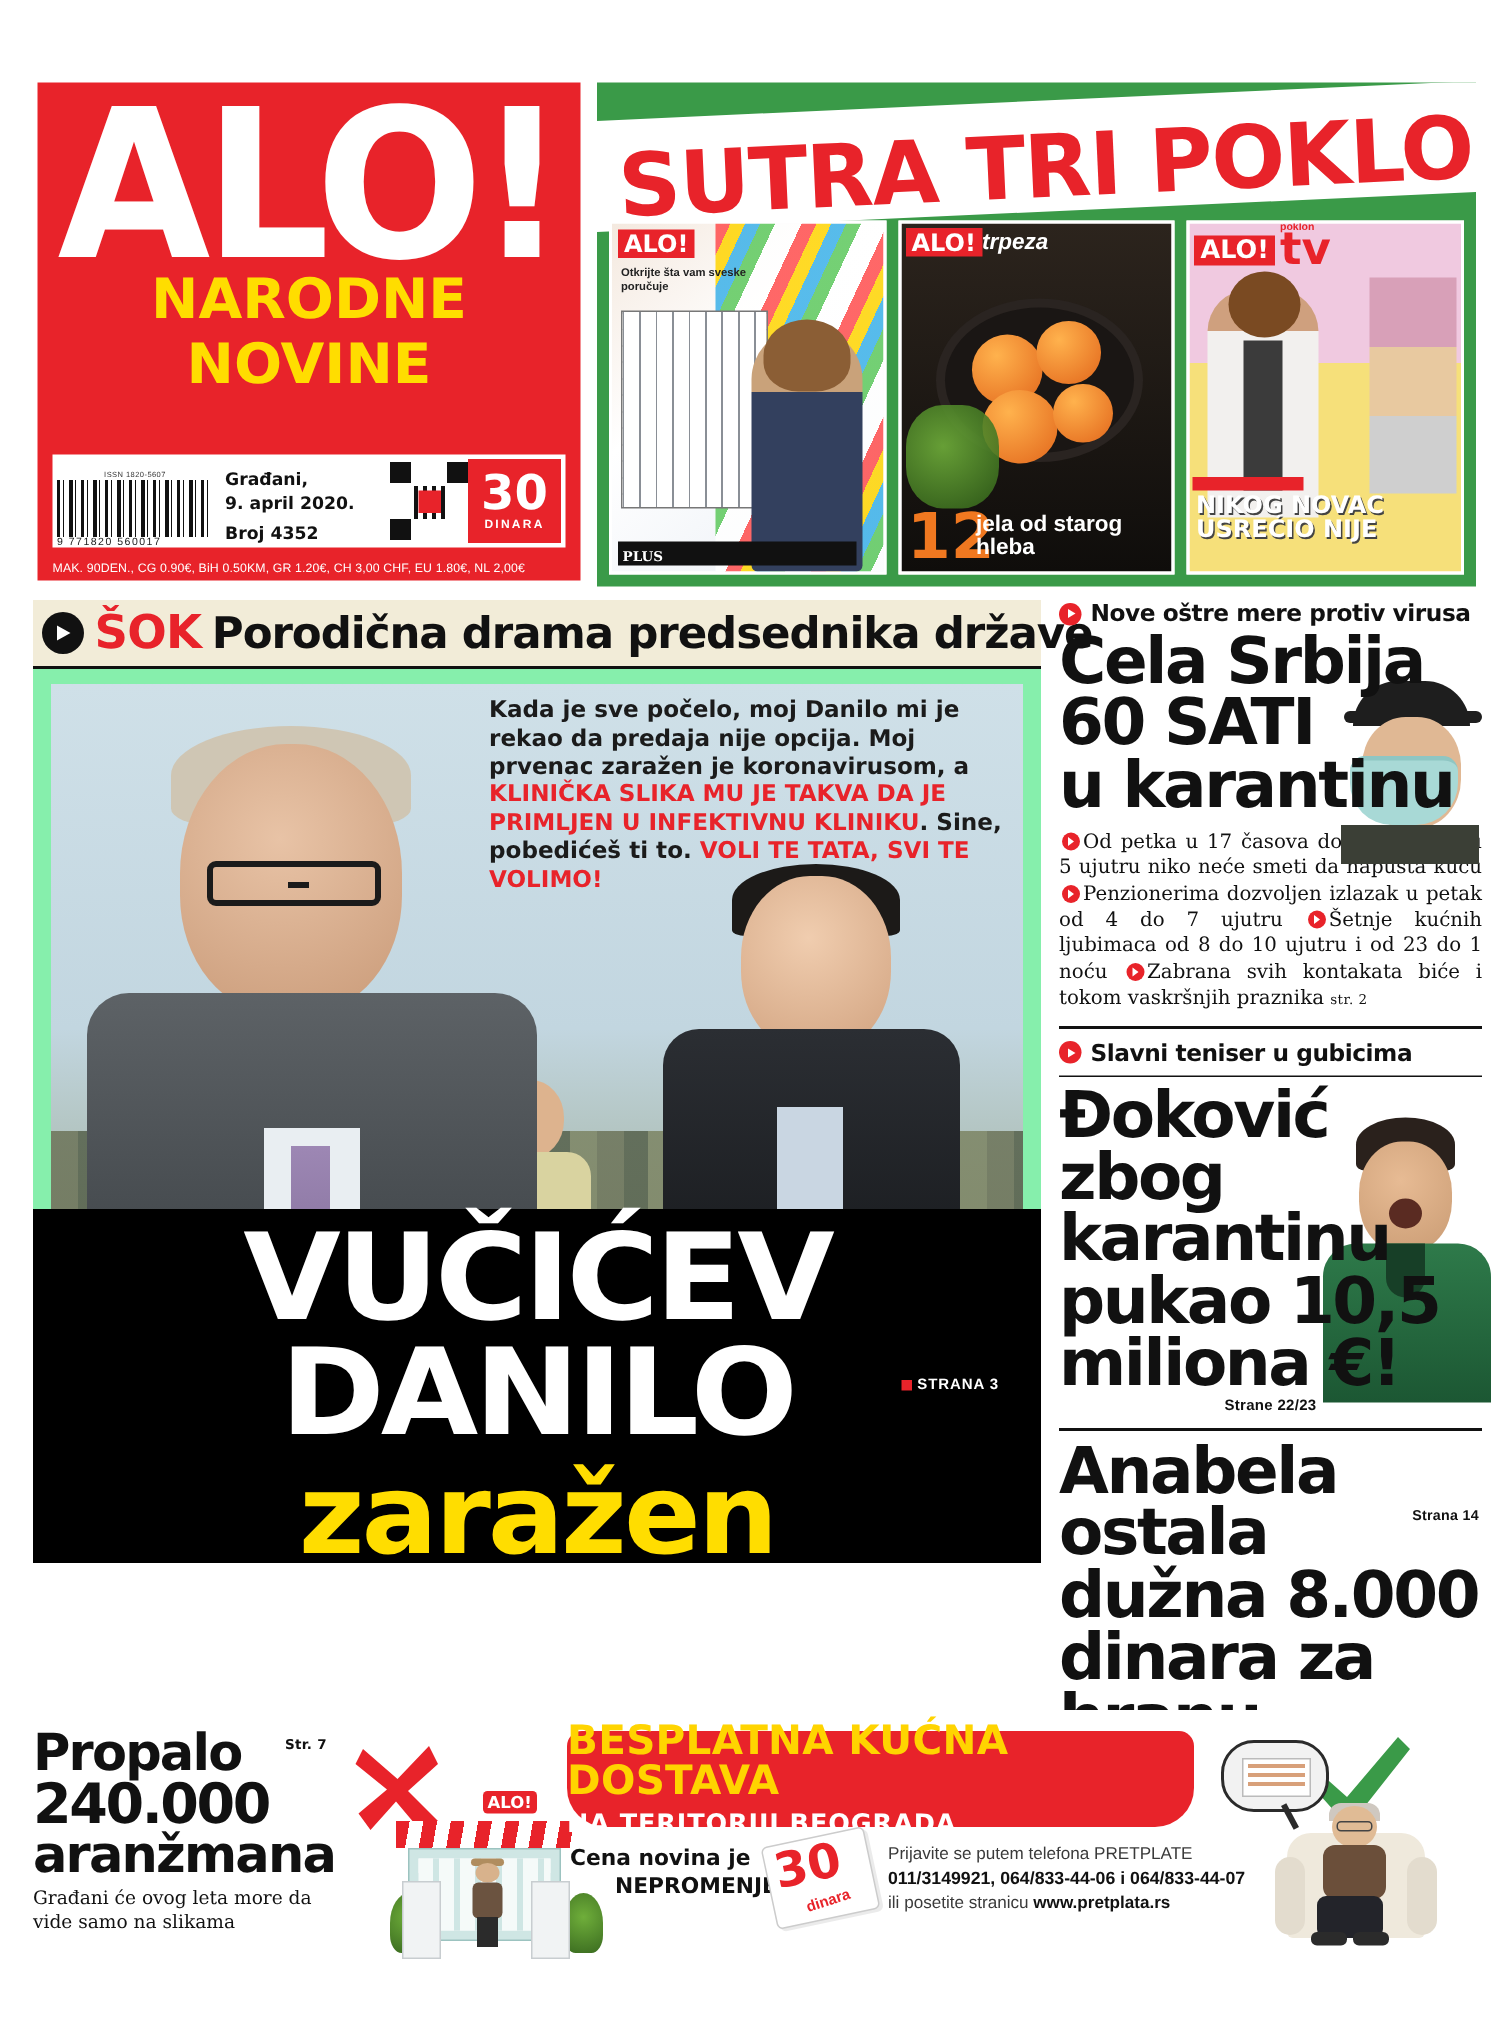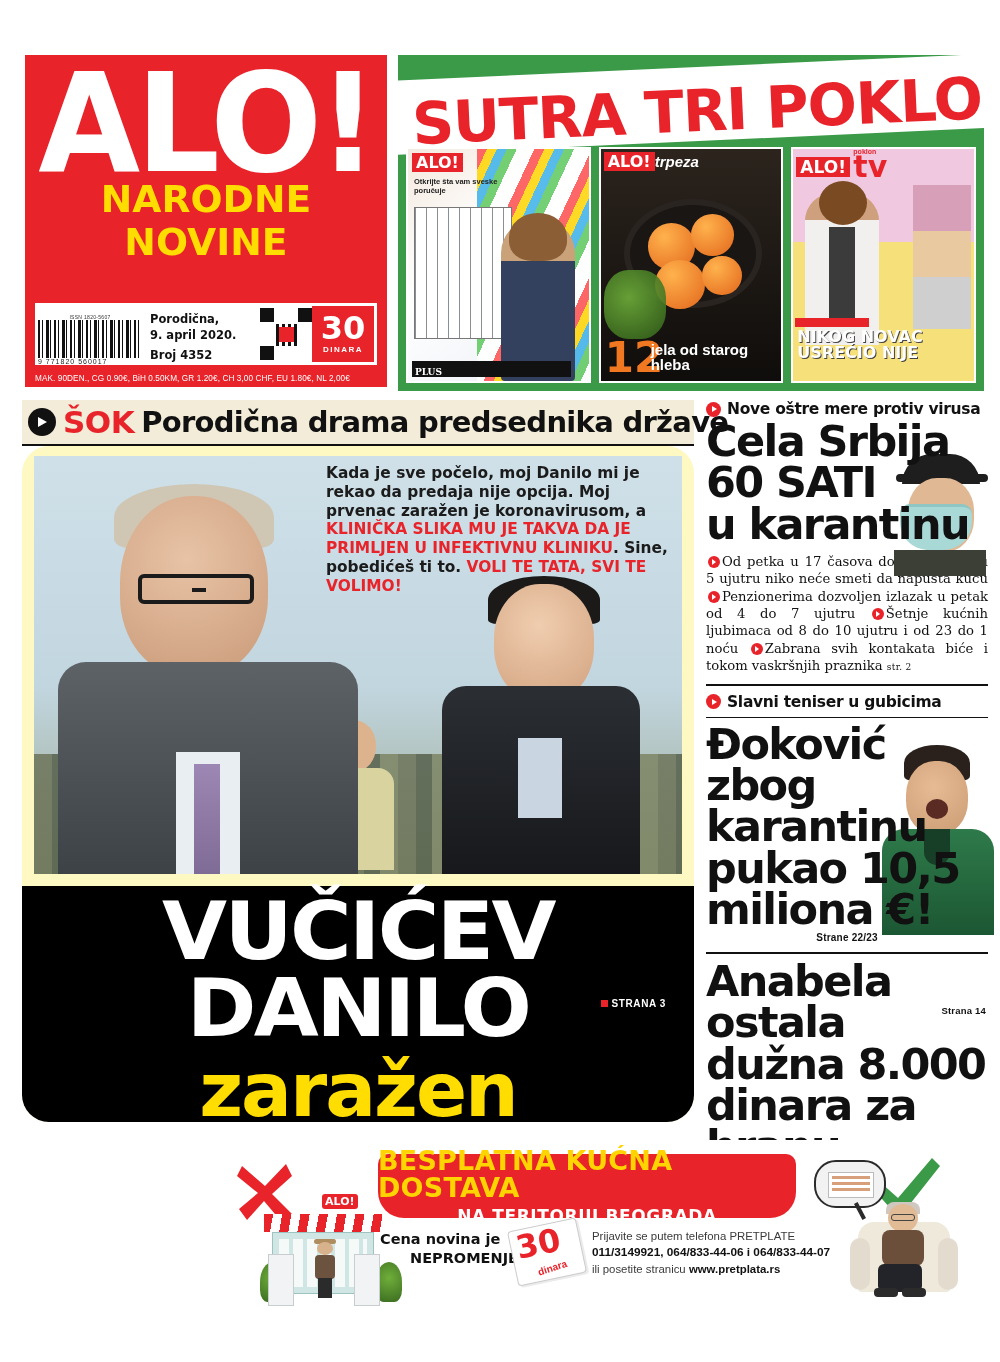--- a/index.html
+++ b/index.html
@@ -176,21 +176,21 @@
   .kicker-arrow svg{ display:block; }
   .kicker .sok {
     font-family:"DejaVu Sans", sans-serif; font-weight:900; font-size:31px; color:#e8232a;
     margin-right:7px; letter-spacing:-.5px;
   }
   .kicker .ktext {
     font-family:"DejaVu Sans", sans-serif; font-weight:900; font-size:29px; color:#111;
     letter-spacing:-.7px; white-space:nowrap;
   }
   .photo-wrap {
-    position:relative; height:676px; background:#fef9c3; overflow:hidden;border-radius:27px;
+    position:relative; height:596px; background:#86efac; overflow:hidden;
   }
   .photo {
     position:absolute; left:12px; top:10px; right:12px; height:418px;
     background:linear-gradient(180deg,#cfe0e8 0%,#c2d6e0 55%,#9aa88f 100%);
     overflow:hidden;
   }
   .ph-man-main{
     position:absolute;left:24px;bottom:-8px;width:300px;height:400px;
   }
   .ph-man-main .head{position:absolute;left:62px;top:14px;width:148px;height:180px;
@@ -361,21 +361,21 @@
   .tree-l,.tree-r{position:absolute;bottom:8px;width:26px;height:40px;
     background:radial-gradient(circle at 50% 40%,#6fae3a,#3a6b20);border-radius:50% 50% 30% 30%;}
   .tree-l{left:32px;} .tree-r{left:148px;}
   .rack-l,.rack-r{position:absolute;bottom:4px;width:26px;height:52px;
     background:#f1f3f4;border:1px solid #c8cdd0;}
   .rack-l{left:40px;} .rack-r{left:126px;}
 
   .banner {
     position:absolute; left:378px; top:14px; width:418px; height:64px;
     background:#e8232a; border-radius:10px 10px 26px 26px;
-    display:flex; flex-direction:column; align-items:center; justify-content:center;
+    display:flex; flex-direction:column; justify-content:center;
   }
   .banner .b1 {
     font-family:"DejaVu Sans", sans-serif; font-weight:900; font-size:27px;
     color:#ffd400; letter-spacing:.2px; line-height:1;
   }
   .banner .b2 {
     font-family:"DejaVu Sans", sans-serif; font-weight:900; font-size:17px;
     color:#ffffff; letter-spacing:.6px; margin-top:5px;
   }
   .cena {
@@ -432,21 +432,21 @@
     <div class="logo-alo">ALO!</div>
     <div class="logo-sub">NARODNE NOVINE</div>
 
     <div class="info-strip">
       <div class="barcode">
         <div class="isbn">ISSN 1820-5607</div>
         <div class="bars"></div>
         <div class="num">9 771820 560017</div>
       </div>
       <div class="datebox">
-        <div>Porodična,</div>
+        <div>Građani,</div>
         <div>9. april 2020.</div>
         <div class="broj">Broj 4352</div>
       </div>
       <div class="qr"></div>
       <div class="pricebox">
         <div class="p-num">30</div>
         <div class="p-cur">DINARA</div>
       </div>
     </div>
     <div class="intl-prices">MAK. 90DEN., CG 0.90€, BiH 0.50KM, GR 1.20€, CH 3,00 CHF, EU 1.80€, NL 2,00€</div>
@@ -613,20 +613,29 @@
     <div class="anabela-head">
       <div class="r-head">Anabela ostala</div>
       <div class="r-head">dužna 8.000</div>
       <div class="r-head">dinara za hranu</div>
       <div class="strana-inline">Strana 14</div>
     </div>
   </div>
 
   <div class="bottom">
 
+    <div class="propalo">
+      <div class="p1">
+        <span>Propalo</span>
+        <span class="p-str">Str. 7</span>
+      </div>
+      <div class="p2">240.000</div>
+      <div class="p3">aranžmana</div>
+      <div class="psub">Građani će ovog leta more da vide samo na slikama</div>
+    </div>
 
     <div class="newsstand">
       <span class="x-mark">
         <svg width="62" height="62" viewBox="0 0 62 62">
           <path d="M8 6 L31 26 L52 4 L58 16 L38 34 L58 54 L46 60 L30 41 L13 60 L5 49 L24 33 L3 16 Z" fill="#e8232a"></path>
         </svg>
       </span>
       <div class="tree-l"></div>
       <div class="tree-r"></div>
       <div class="stand-alo">ALO!</div>

